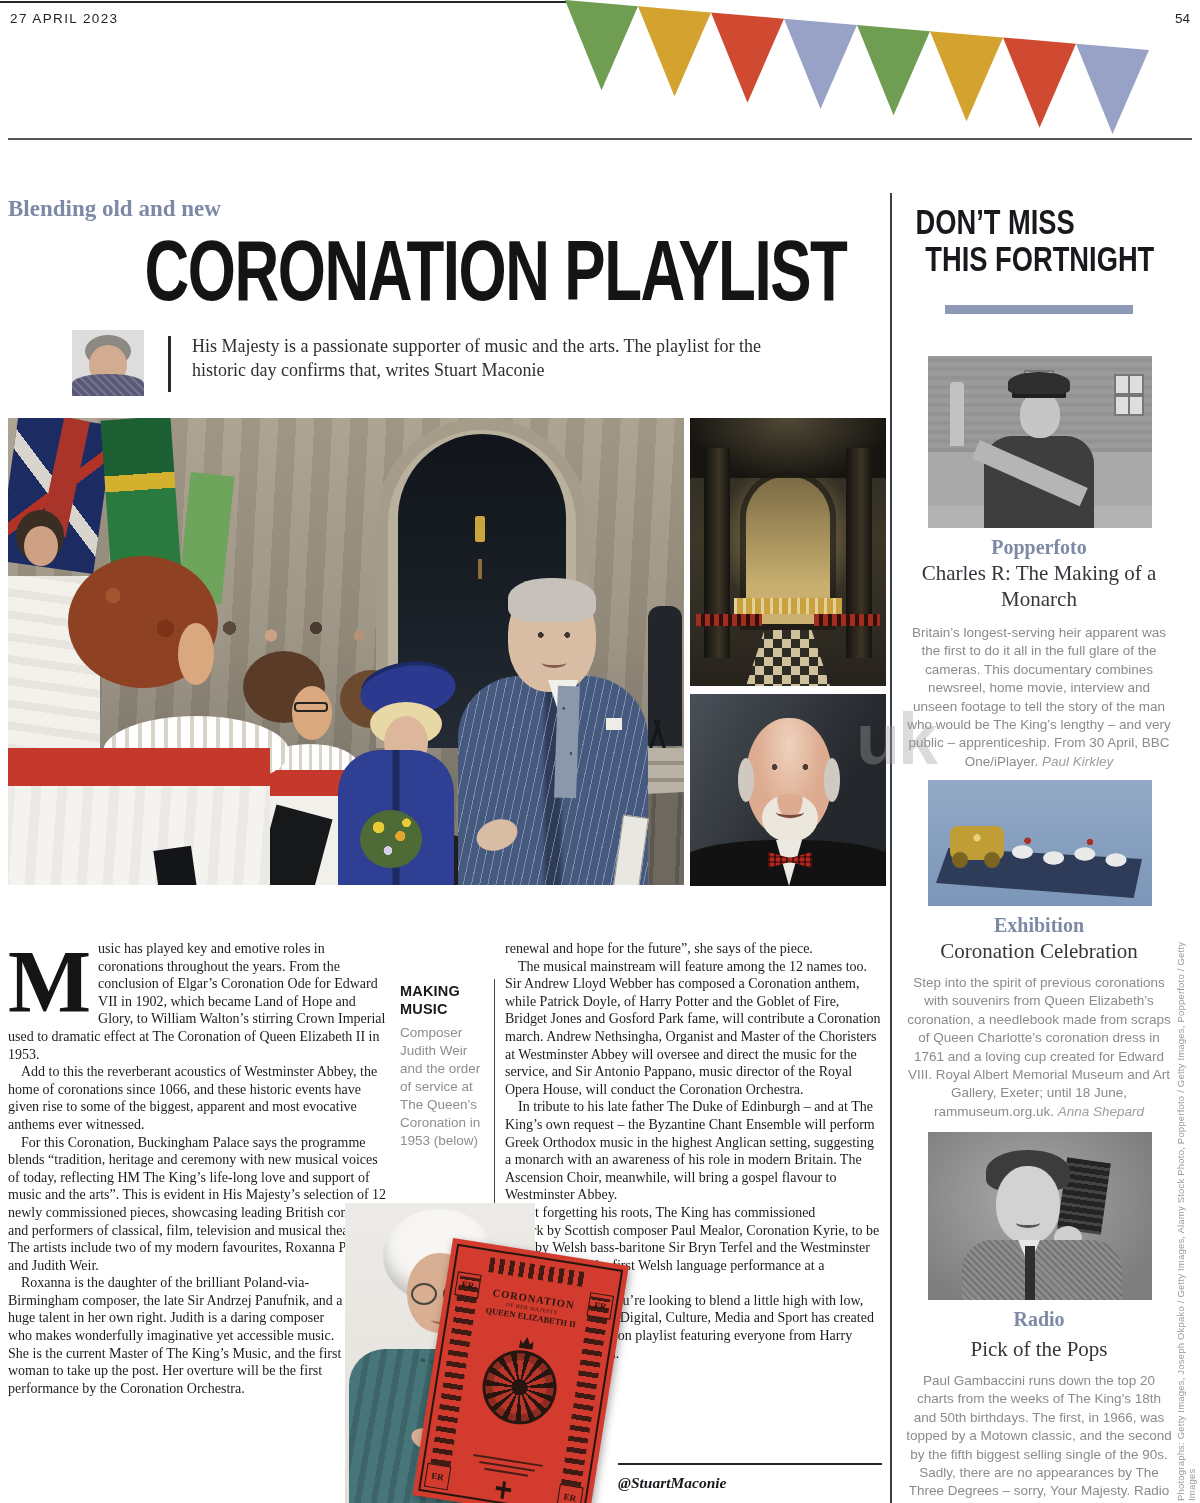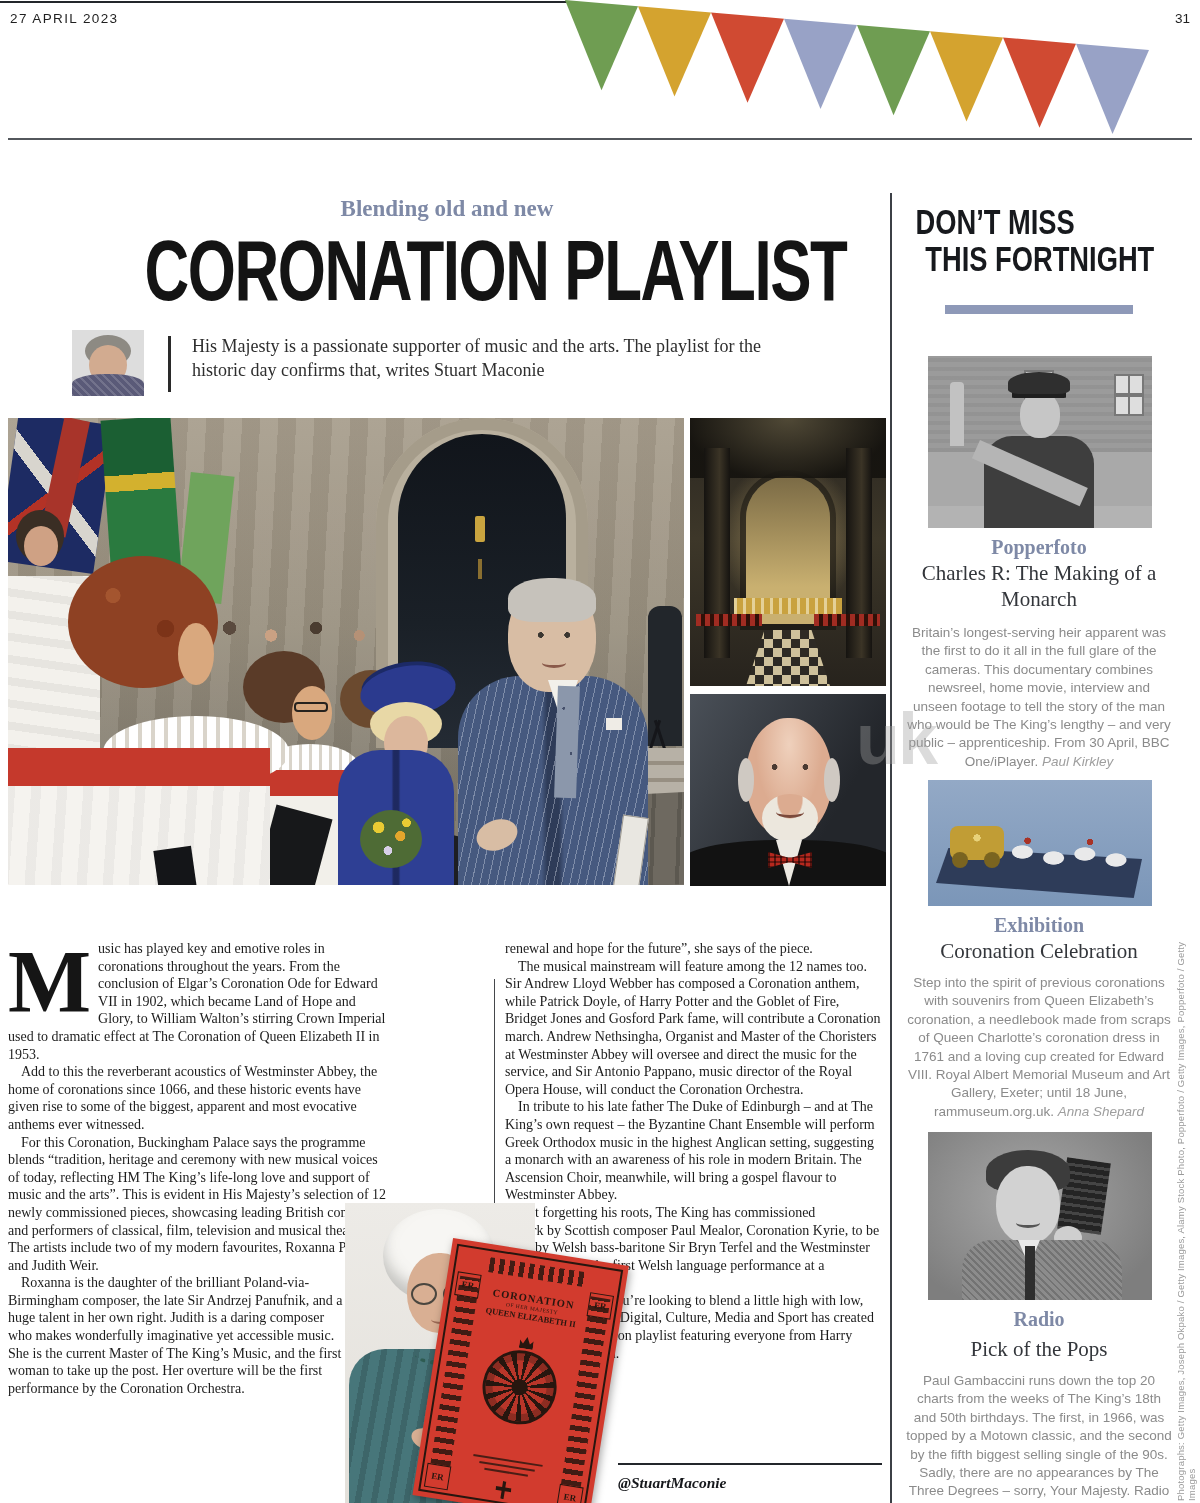--- a/index.html
+++ b/index.html
@@ -12,21 +12,21 @@
         font-size:13.5px;letter-spacing:1.4px;color:#1f1f1f;}
   .pagenum{position:absolute;right:10px;top:11px;font-family:"Liberation Sans",sans-serif;
         font-size:13.5px;color:#1f1f1f;}
   .topline{position:absolute;left:0px;top:1px;width:570px;height:2px;background:#23262b;}
   .bunting{position:absolute;left:565px;top:0;width:600px;height:145px;}
   .section-title{position:absolute;left:8px;top:74px;font-size:48px;font-weight:bold;
         color:#1d4678;letter-spacing:-0.5px;}
   .header-rule{position:absolute;left:8px;top:138px;width:1184px;height:2px;background:#53575c;}
 
   
-  .kicker{position:absolute;left:8px;top:196px;width:878px;text-align:center;
+  .kicker{position:absolute;left:8px;top:196px;width:878px;text-align:left;
         font-size:23px;font-weight:bold;color:#7e89a6;}
   .headline{position:absolute;left:8px;top:218px;width:878px;text-align:center;}
   .headline span{display:inline-block;transform:scaleX(.72);transform-origin:50% 50%;
         font-family:"Liberation Sans",sans-serif;font-weight:700;font-size:86px;line-height:104px;
         letter-spacing:-2px;color:#141414;white-space:nowrap;}
   .author-photo{position:absolute;left:72px;top:330px;width:72px;height:66px;background:#fdfdfd;overflow:hidden;}
   .ap-hair{position:absolute;left:13px;top:5px;width:46px;height:32px;border-radius:50%;background:#8d8a83;}
   .ap-face{position:absolute;left:17px;top:15px;width:38px;height:40px;border-radius:50%;background:#d2ab90;}
   .ap-shirt{position:absolute;left:0px;top:44px;width:72px;height:22px;border-radius:45% 45% 0 0;
         background:#5a5a78;background-image:repeating-linear-gradient(45deg,rgba(255,255,255,.15) 0 2px,transparent 2px 6px);}
@@ -279,21 +279,21 @@
   .watermark{position:absolute;left:856px;top:698px;font-family:"Liberation Sans",sans-serif;font-weight:700;
         font-size:72px;color:rgba(160,160,160,.38);z-index:6;letter-spacing:-2px;}
 </style>
 </head>
 <body>
 
 <div class="page">
 
   <div class="topline"></div>
   <div class="date">27 APRIL 2023</div>
-  <div class="pagenum">31</div>
+  <div class="pagenum">54</div>
   <div class="bunting">
     <svg width="600" height="145" viewBox="0 0 600 145">
         <polygon points="0,0 73,6.25 36.5,90.125" fill="#6f9d52"></polygon>
         <polygon points="73,6.25 146,12.5 109.5,96.375" fill="#d4a32f"></polygon>
         <polygon points="146,12.5 219,18.75 182.5,102.625" fill="#d04a32"></polygon>
         <polygon points="219,18.75 292,25 255.5,108.875" fill="#98a2c6"></polygon>
         <polygon points="292,25 365,31.25 328.5,115.125" fill="#6f9d52"></polygon>
         <polygon points="365,31.25 438,37.5 401.5,121.375" fill="#d4a32f"></polygon>
         <polygon points="438,37.5 511,43.75 474.5,127.625" fill="#d04a32"></polygon>
         <polygon points="511,43.75 584,50 547.5,133.875" fill="#98a2c6"></polygon>
@@ -393,20 +393,24 @@
 
 
   <div class="col-left">
     <p class="flush"><span class="dropcap">M</span><span>usic has played key and emotive roles in coronations throughout the years. From the conclusion of Elgar’s Coronation Ode for Edward VII in 1902, which became Land of Hope and Glory, to William Walton’s stirring Crown Imperial used to dramatic effect at The Coronation of Queen Elizabeth II in 1953.</span></p>
     <p>Add to this the reverberant acoustics of Westminster Abbey, the home of coronations since 1066, and these historic events have given rise to some of the biggest, apparent and most evocative anthems ever witnessed.</p>
     <p>For this Coronation, Buckingham Palace says the programme blends “tradition, heritage and ceremony with new musical voices of today, reflecting HM The King’s life-long love and support of music and the arts”.  This is evident in His Majesty’s selection of 12 newly commissioned pieces, showcasing leading British composers and performers of classical, film, television and musical theatre. The artists include two of my modern favourites, Roxanna Panufnik and Judith Weir.</p>
     <div class="lc-float"></div>
     <p>Roxanna is the daughter of the brilliant Poland-via-Birmingham composer, the late Sir Andrzej Panufnik, and a huge talent in her own right. Judith is a daring composer who makes wonderfully imaginative yet accessible music. She is the current Master of The King’s Music, and the first woman to take up the post. Her overture will be the first performance by the Coronation Orchestra.</p>
   </div>
 
+  <div class="makingmusic">
+    <div class="mm-head">MAKING MUSIC</div>
+    <div class="mm-cap">Composer Judith Weir and the order of service at The Queen’s Coronation in 1953 (below)</div>
+  </div>
   <div class="vrule"></div>
 
   <div class="col-mid">
     <p class="flush">renewal and hope for the future”, she says of the piece.</p>
     <p>The musical mainstream will feature among the 12 names too. Sir Andrew Lloyd Webber has composed a Coronation anthem, while Patrick Doyle, of Harry Potter and the Goblet of Fire, Bridget Jones and Gosford Park fame, will contribute a Coronation march. Andrew Nethsingha, Organist and Master of the Choristers at Westminster Abbey will oversee and direct the music for the service, and Sir Antonio Pappano, music director of the Royal Opera House, will conduct the Coronation Orchestra.</p>
     <p>In tribute to his late father The Duke of Edinburgh – and at The King’s own request – the Byzantine Chant Ensemble will perform Greek Orthodox music in the highest Anglican setting, suggesting a monarch with an awareness of his role in modern Britain. The Ascension Choir, meanwhile, will bring a gospel flavour to Westminster Abbey.</p>
     <p>Not forgetting his roots, The King has commissioned</p>
     <p class="flush wrap-ind">a work by Scottish composer Paul Mealor, Coronation Kyrie, to be sung by Welsh bass-baritone Sir Bryn Terfel and the Westminster Abbey Choir – the first Welsh language performance at a coronation.</p>
     <p class="wrap-ind">After all that, if you’re looking to blend a little high with low, The Department for Digital, Culture, Media and Sport has created a dedicated coronation playlist featuring everyone from Harry Styles to Kate Bush.</p>
   </div>

